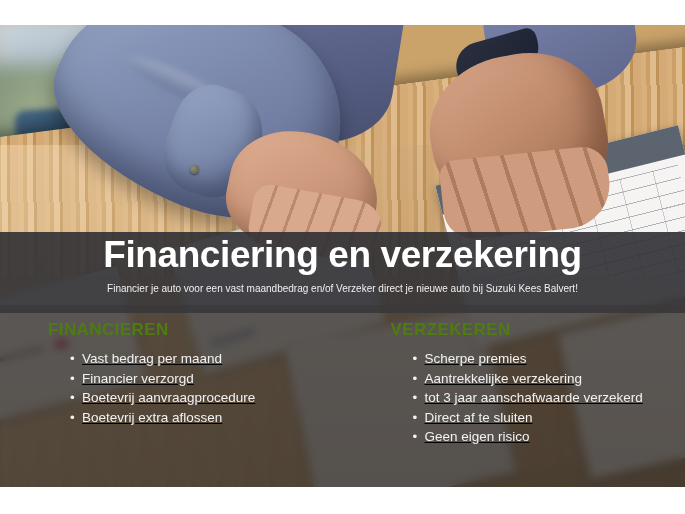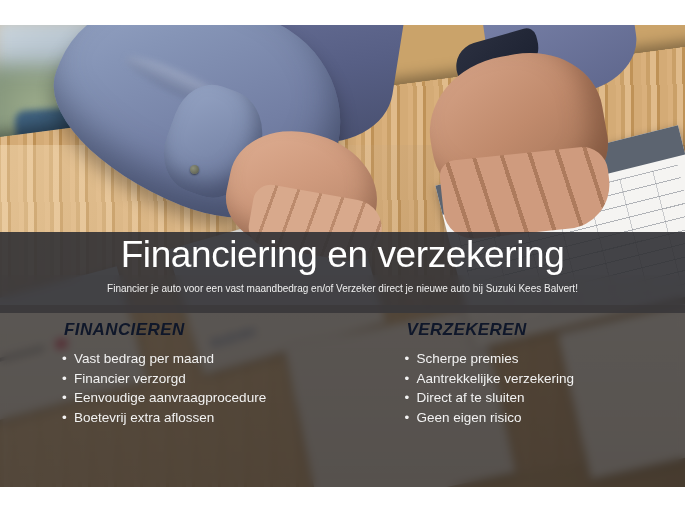--- a/index.html
+++ b/index.html
@@ -358,21 +358,21 @@
     background: rgba(48,48,52,0.90);
   }
   .headline {
     position: absolute;
     left: 0;
     top: 234px;
     width: 685px;
     text-align: center;
     color: #ffffff;
     font-family: "Liberation Sans", sans-serif;
-    font-weight: normal;
+    font-weight: bold;
     font-size: 37px;
     letter-spacing: -0.4px;
     line-height: 42px;
     white-space: nowrap;
   }
   .subhead {
     position: absolute;
     left: 0;
     top: 281px;
     width: 685px;
@@ -409,32 +409,32 @@
     display: flex;
   }
   .col {
     width: 50%;
     box-sizing: border-box;
     padding-left: 48px;
   }
   .col.right { padding-left: 48px; }
 
   .col-head {
-    color: #0f172a;
+    color: #4d7c0f;
     font-size: 17px;
     font-weight: bold;
     letter-spacing: 0.4px;
-    margin: 0 0 9px 16px;
+    margin: 0 0 9px 0;
     line-height: 20px;
-    font-style: italic;
   }
   .col-list {
     list-style: none;
-    margin: 0;
+    margin: 8px;
     padding: 0 0 0 14px;
+    text-decoration: underline;
   }
   .col-list li {
     position: relative;
     color: #f2f2f2;
     font-size: 13.5px;
     line-height: 19.6px;
     padding-left: 12px;
     white-space: nowrap;
   }
   .col-list li::before {
@@ -519,30 +519,31 @@
   <div class="panel"></div>
   <div class="panel-top-solid"></div>
 
   <div class="columns">
 
     <div class="col left">
       <div class="col-head">FINANCIEREN</div>
       <ul class="col-list">
         <li>Vast bedrag per maand</li>
         <li>Financier verzorgd</li>
-        <li>Eenvoudige aanvraagprocedure</li>
+        <li>Boetevrij aanvraagprocedure</li>
         <li>Boetevrij extra aflossen</li>
       </ul>
     </div>
 
     <div class="col right">
       <div class="col-head">VERZEKEREN</div>
       <ul class="col-list">
         <li>Scherpe premies</li>
         <li>Aantrekkelijke verzekering</li>
+        <li>tot 3 jaar aanschafwaarde verzekerd</li>
         <li>Direct af te sluiten</li>
         <li>Geen eigen risico</li>
       </ul>
     </div>
 
   </div>
 
   <div class="top-white"></div>
   <div class="bottom-white"></div>
 

